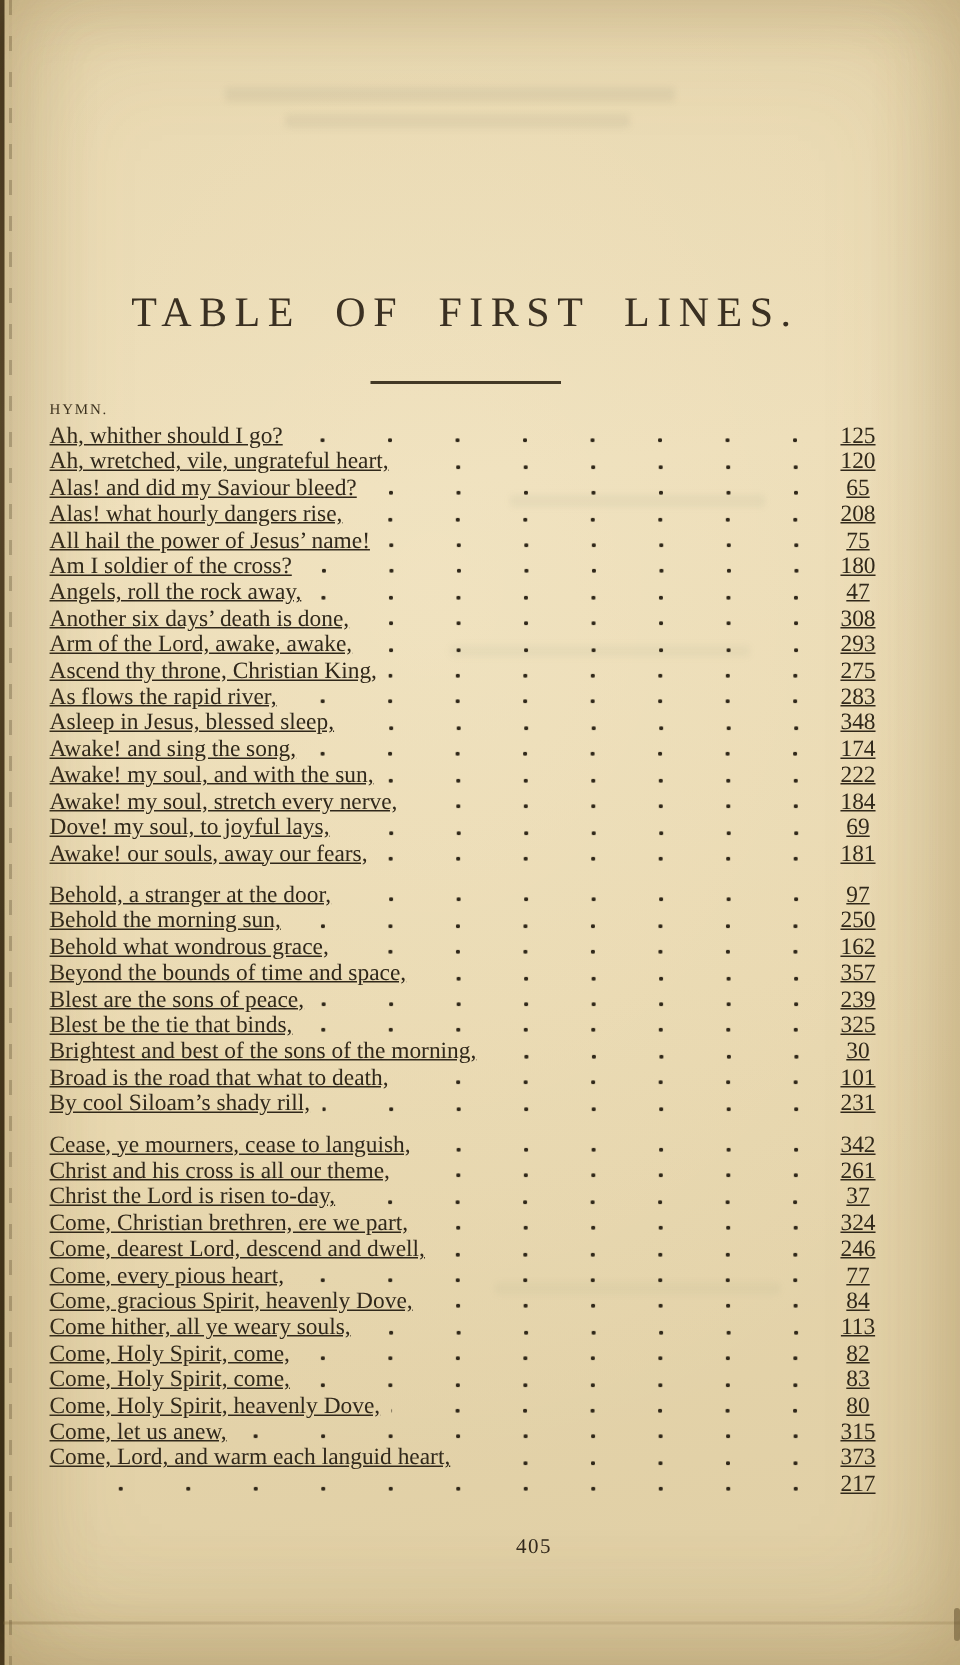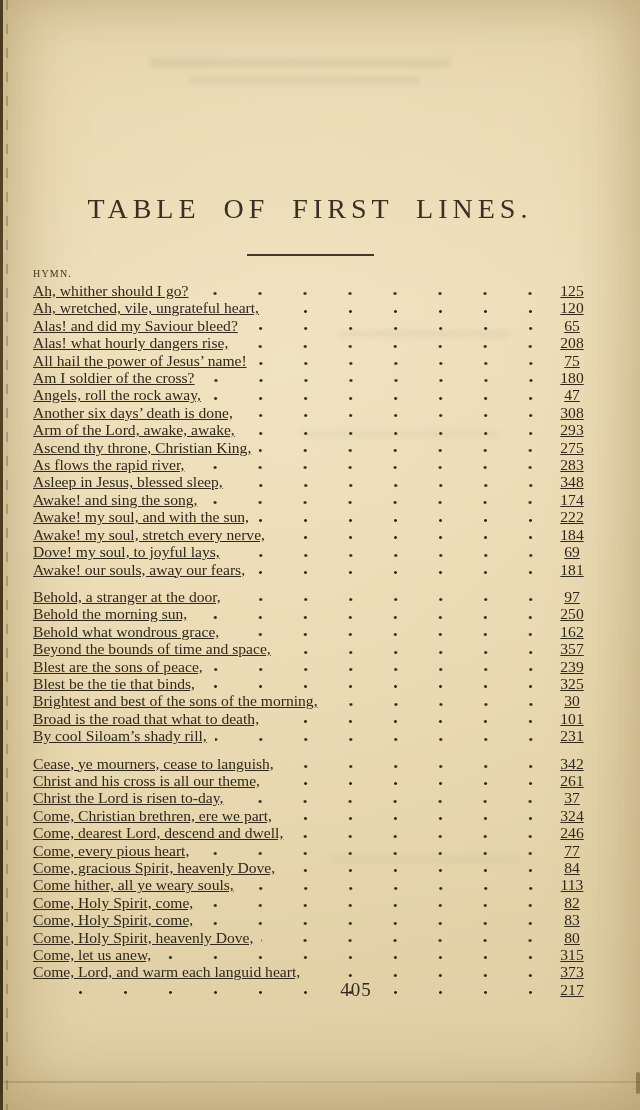--- a/index.html
+++ b/index.html
@@ -62,22 +62,22 @@
   .row .text{white-space:nowrap;}
   .row .leader{
     flex:1;margin-left:8px;
     background-image:radial-gradient(circle, var(--leader-dot,rgba(48,40,26,.95)) 1.2px, rgba(0,0,0,0) 1.6px);
     background-size:45px 5px;background-repeat:repeat-x;
     background-position:right 4px bottom 3px;
   }
   .row .num{min-width:30px;text-align:center;}
   .section-start{margin-top:10px;}
   .page-number{
-    position:absolute;left:330px;top:979px;width:52px;
-    text-align:center;font-size:19px;letter-spacing:1px;color:#332a1d;
+    position:absolute;left:330px;top:1024px;width:52px;
+    text-align:center;font-size:14px;letter-spacing:1px;color:#332a1d;
   }
 </style>
 </head>
 <body>
 
 <div class="page">
 
   <div class="ghost g1"></div>
   <div class="ghost g2"></div>
   <div class="ghost g3"></div>

